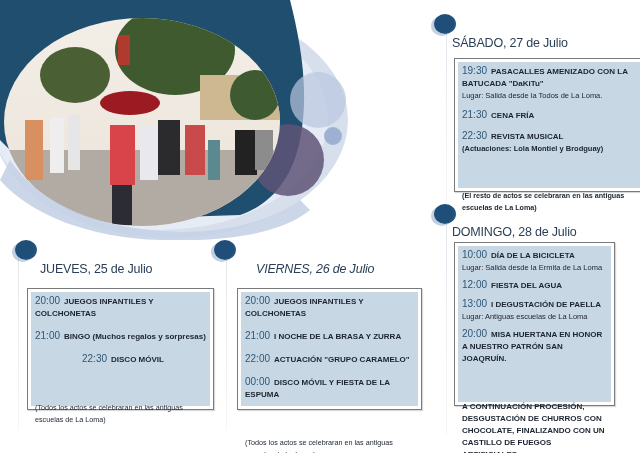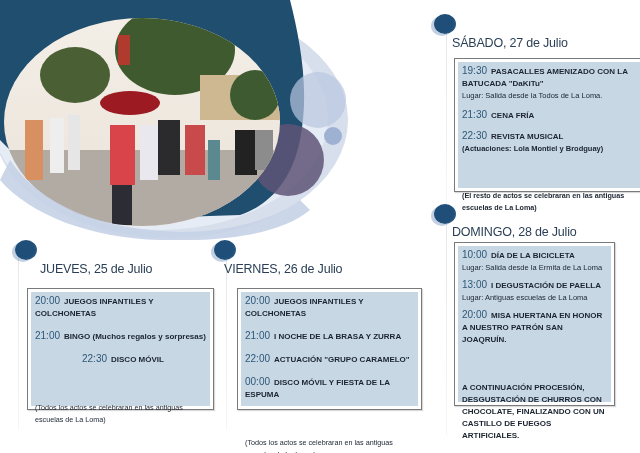--- a/index.html
+++ b/index.html
@@ -81,39 +81,40 @@
     <div class="ev" style="margin-bottom:4px;"><span class="t">22:30</span><span>REVISTA MUSICAL</span><span class="sub" style="font-weight:bold;">(Actuaciones: Lola Montiel y Brodguay)</span></div>
     <div class="note bold">(El resto de actos se celebraran en las antiguas escuelas de La Loma)</div>
   </div>
 </div>
 
 <div class="abs dot" style="left:434px; top:204px;"></div>
 <div class="abs day-title" style="left:452px; top:225px;">DOMINGO, 28 de Julio</div>
 <div class="abs box" style="left:454px; top:242px; width:161px; height:164px;">
   <div class="box-inner">
     <div class="ev" style="margin-bottom:6px;"><span class="t">10:00</span><span>DÍA DE LA BICICLETA</span><span class="sub">Lugar: Salida desde la Ermita de La Loma</span></div>
+    <div class="ev" style="margin-bottom:6px;"><span class="t">12:00</span><span>FIESTA DEL AGUA</span></div>
     <div class="ev" style="margin-bottom:6px;"><span class="t">13:00</span><span>I DEGUSTACIÓN DE PAELLA</span><span class="sub">Lugar: Antiguas escuelas de La Loma</span></div>
     <div class="ev" style="margin-bottom:6px;"><span class="t">20:00</span><span>MISA HUERTANA EN HONOR A NUESTRO PATRÓN SAN JOAQRUÍN.</span></div>
     <div class="note bold" style="font-size:8px;">A CONTINUACIÓN PROCESIÓN, DESGUSTACIÓN DE CHURROS CON CHOCOLATE, FINALIZANDO CON UN CASTILLO DE FUEGOS ARTIFICIALES.</div>
   </div>
 </div>
 
 <div class="abs dot" style="left:15px; top:240px;"></div>
 <div class="abs day-title" style="left:40px; top:262px;">JUEVES, 25 de Julio</div>
 <div class="abs box" style="left:27px; top:288px; width:187px; height:122px;">
   <div class="box-inner">
     <div class="ev" style="margin-bottom:10px;"><span class="t">20:00</span><span>JUEGOS INFANTILES Y  COLCHONETAS</span></div>
     <div class="ev" style="margin-bottom:10px;"><span class="t">21:00</span><span>BINGO (Muchos regalos y sorpresas)</span></div>
     <div class="ev" style="margin-bottom:6px;margin-left:47px;"><span class="t">22:30</span><span>DISCO MÓVIL</span></div>
     <div class="note">(Todos los actos se celebraran en las antiguas escuelas de La Loma)</div>
   </div>
 </div>
 
 <div class="abs dot" style="left:214px; top:240px;"></div>
-<div class="abs day-title" style="left:224px; top:262px;">VIERNES, 26 de Julio</div>
+<div class="abs day-title" style="left:256px; top:262px;font-style:italic;">VIERNES, 26 de Julio</div>
 <div class="abs box" style="left:237px; top:288px; width:185px; height:122px;">
   <div class="box-inner">
     <div class="ev" style="margin-bottom:10px;"><span class="t">20:00</span><span>JUEGOS INFANTILES Y COLCHONETAS</span></div>
     <div class="ev" style="margin-bottom:10px;"><span class="t">21:00</span><span>I NOCHE DE LA BRASA Y ZURRA</span></div>
     <div class="ev" style="margin-bottom:10px;"><span class="t">22:00</span><span>ACTUACIÓN "GRUPO CARAMELO"</span></div>
     <div class="ev" style="margin-bottom:6px;"><span class="t">00:00</span><span>DISCO MÓVIL Y FIESTA DE LA ESPUMA</span></div>
     <div class="note">(Todos los actos se celebraran en las antiguas escuelas de La Loma)</div>
   </div>
 </div>
 

